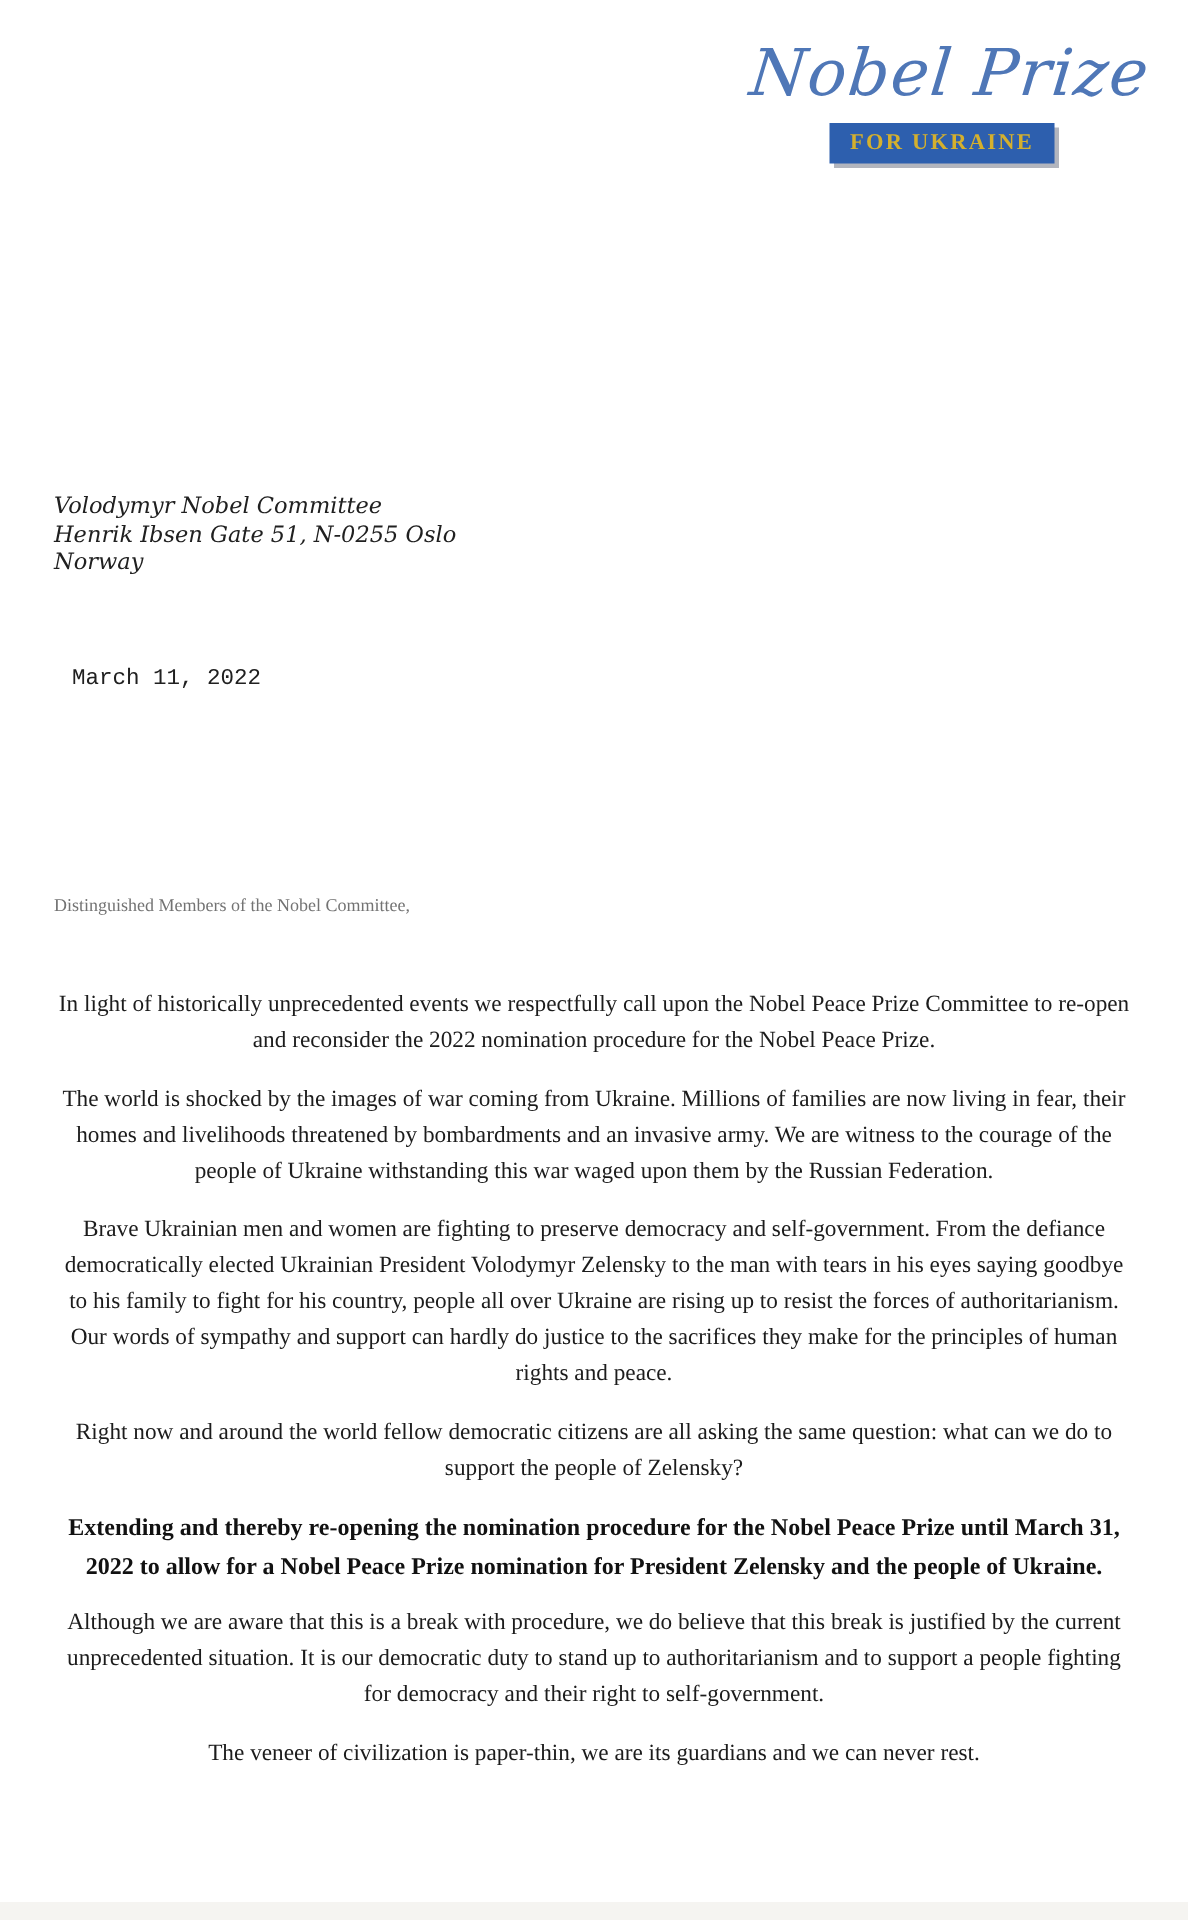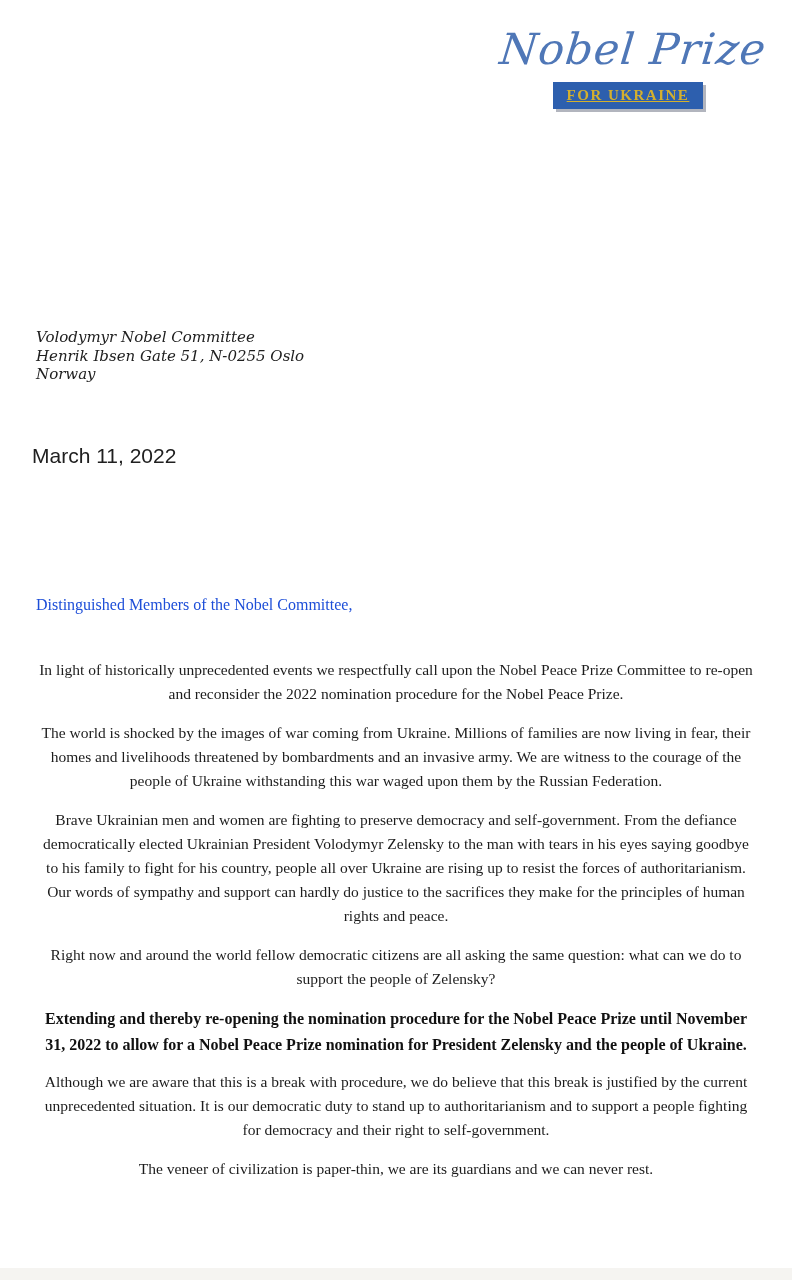--- a/index.html
+++ b/index.html
@@ -37,51 +37,50 @@
     padding: 4px 14px 5px 14px;
     box-shadow: 3px 3px 0 rgba(85, 92, 110, 0.45);
   }
   .logo-banner span {
     font-family: "Liberation Serif", serif;
     font-weight: bold;
     font-size: 15px;
     letter-spacing: 1.5px;
     color: #d4b02e;
     white-space: nowrap;
-    text-decoration: underline;
   }
 
   
   .recipient {
     position: absolute;
     left: 36px;
     top: 328px;
     font-family: "DejaVu Serif", serif;
     font-style: italic;
     font-size: 15px;
     line-height: 18.5px;
     color: #202020;
   }
   .date {
     position: absolute;
-    left: 32px;
+    left: 48px;
     top: 444px;
-    font-family: Liberation Sans, sans-serif;
-    font-size: 21px;
+    font-family: Liberation Mono, monospace;
+    font-size: 15px;
     color: #202020;
   }
 
   
   .salutation {
     position: absolute;
     left: 36px;
     top: 596px;
     font-family: "Liberation Serif", serif;
-    font-size: 16px;
-    color: #1d4ed8;
+    font-size: 12px;
+    color: #737373;
   }
   .body {
     position: absolute;
     left: 36px;
     right: 36px;
     top: 658px;
     font-family: "Liberation Serif", serif;
     font-size: 15.5px;
     line-height: 24px;
     color: #1c1c1c;
@@ -125,20 +124,20 @@
 
   <div class="date">March 11, 2022</div>
 
   <div class="salutation">Distinguished Members of the Nobel Committee,</div>
 
   <div class="body">
     <p>In light of historically unprecedented events we respectfully call upon the Nobel Peace Prize Committee to re-open and reconsider the 2022 nomination procedure for the Nobel Peace Prize.</p>
     <p>The world is shocked by the images of war coming from Ukraine. Millions of families are now living in fear, their homes and livelihoods threatened by bombardments and an invasive army. We are witness to the courage of the people of Ukraine withstanding this war waged upon them by the Russian Federation.</p>
     <p>Brave Ukrainian men and women are fighting to preserve democracy and self-government. From the defiance democratically elected Ukrainian President Volodymyr Zelensky to the man with tears in his eyes saying goodbye to his family to fight for his country, people all over Ukraine are rising up to resist the forces of authoritarianism. Our words of sympathy and support can hardly do justice to the sacrifices they make for the principles of human rights and peace.</p>
     <p>Right now and around the world fellow democratic citizens are all asking the same question: what can we do to support the people of Zelensky?</p>
-    <p class="bold">Extending and thereby re-opening the nomination procedure for the Nobel Peace Prize until November 31, 2022 to allow for a Nobel Peace Prize nomination for President Zelensky and the people of Ukraine.</p>
+    <p class="bold">Extending and thereby re-opening the nomination procedure for the Nobel Peace Prize until March 31, 2022 to allow for a Nobel Peace Prize nomination for President Zelensky and the people of Ukraine.</p>
     <p>Although we are aware that this is a break with procedure, we do believe that this break is justified by the current unprecedented situation. It is our democratic duty to stand up to authoritarianism and to support a people fighting for democracy and their right to self-government.</p>
     <p>The veneer of civilization is paper-thin, we are its guardians and we can never rest.</p>
   </div>
 
   <div class="bottom-strip"></div>
 
 </div>
 
 </body></html>

